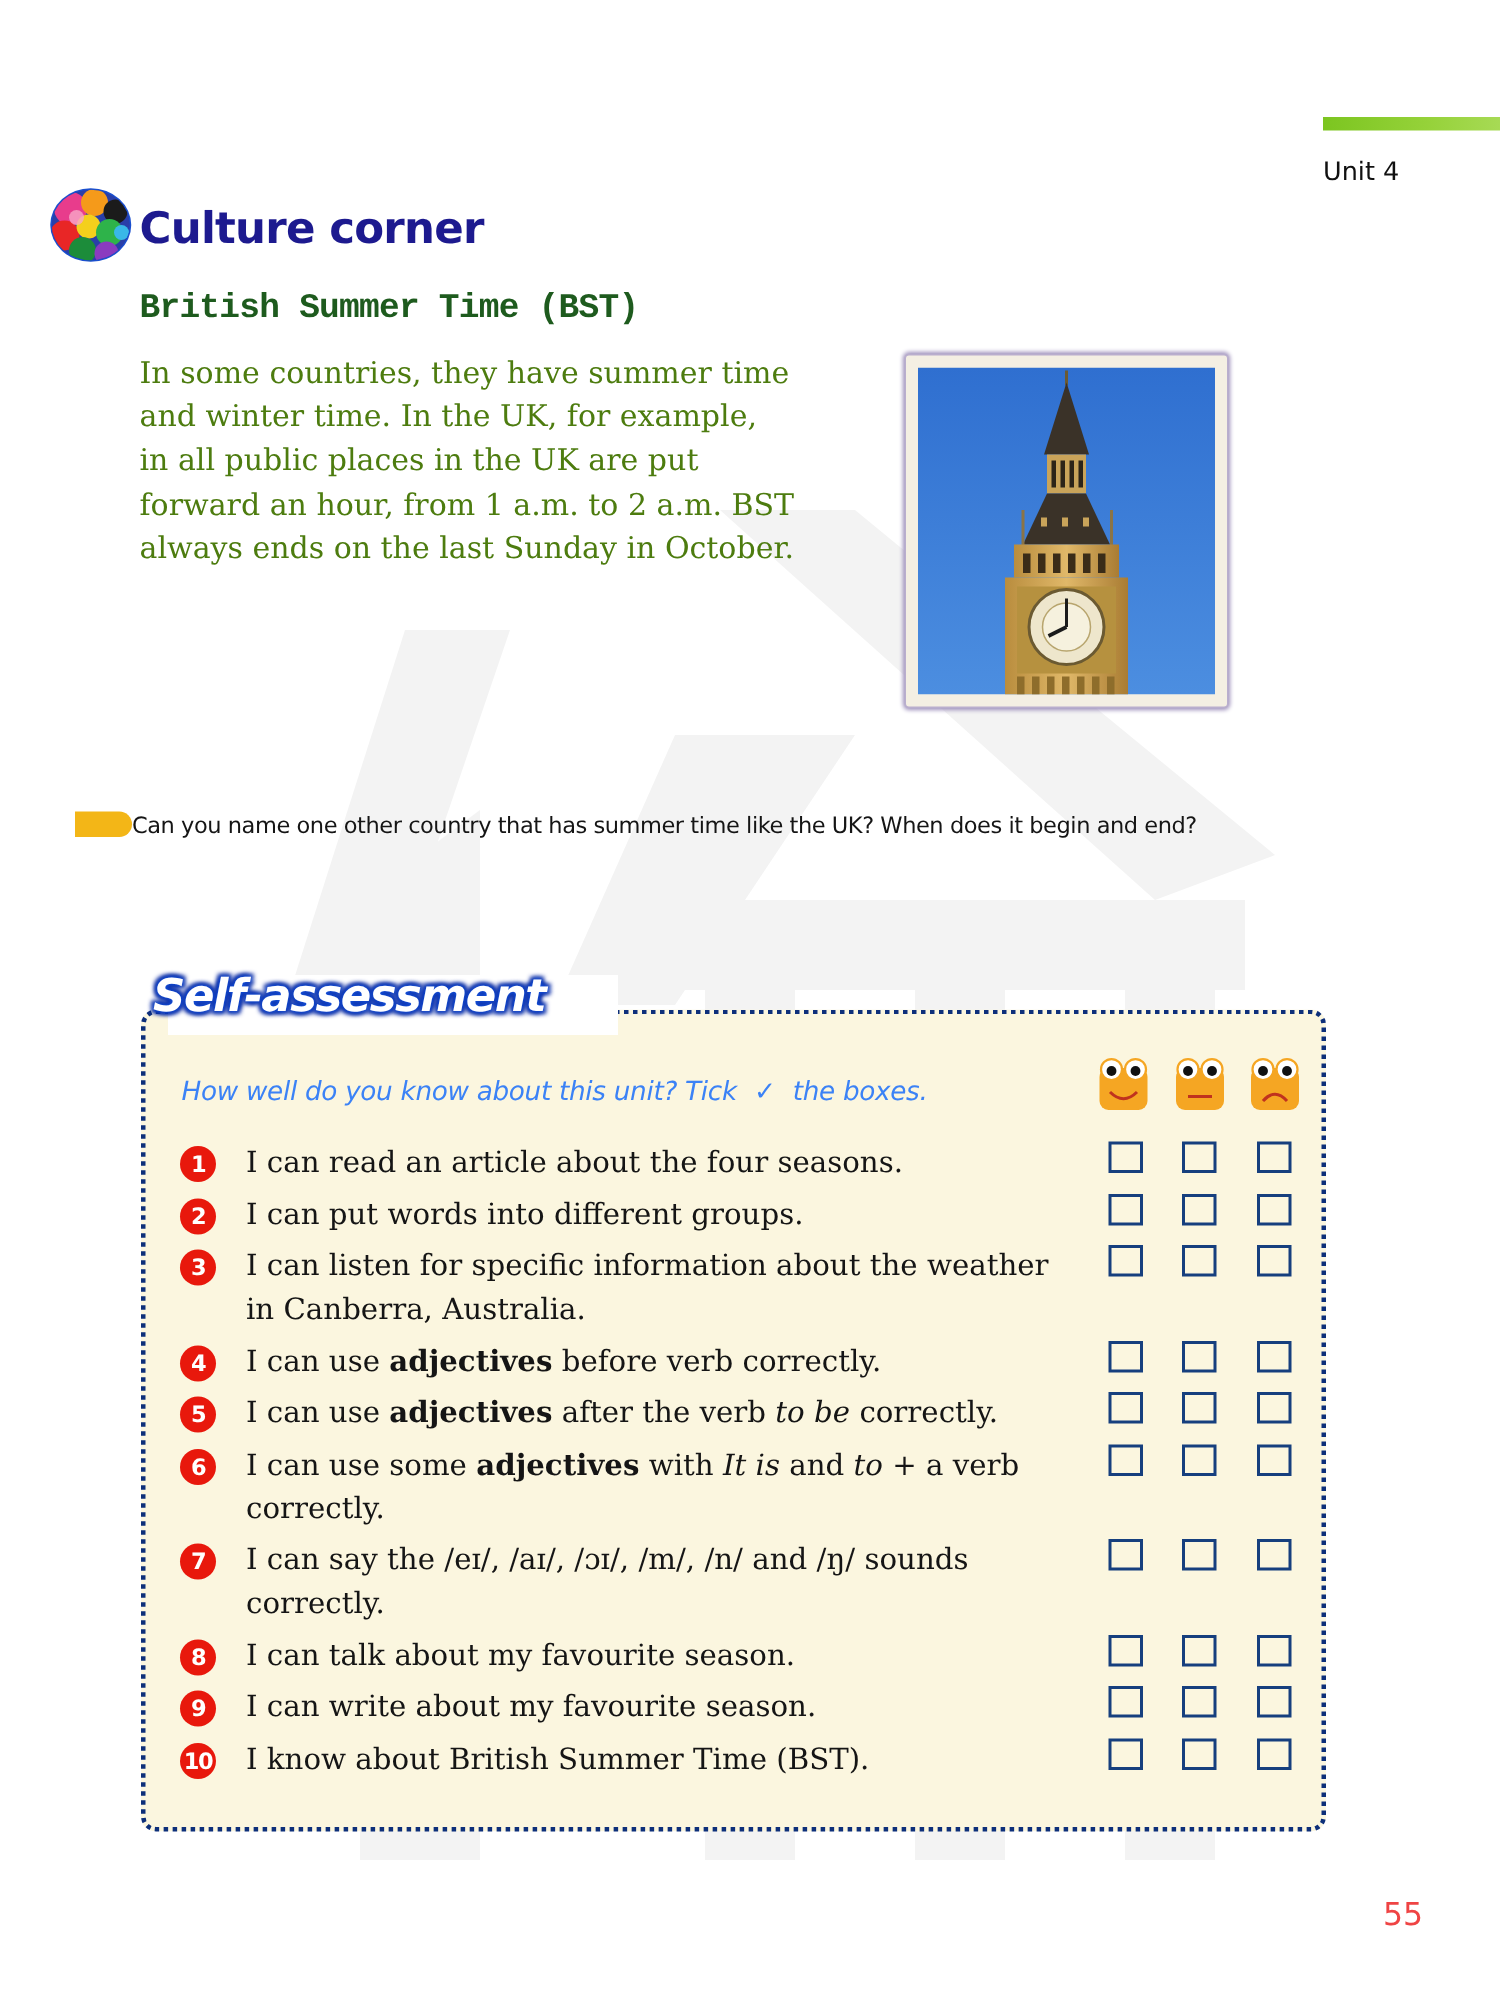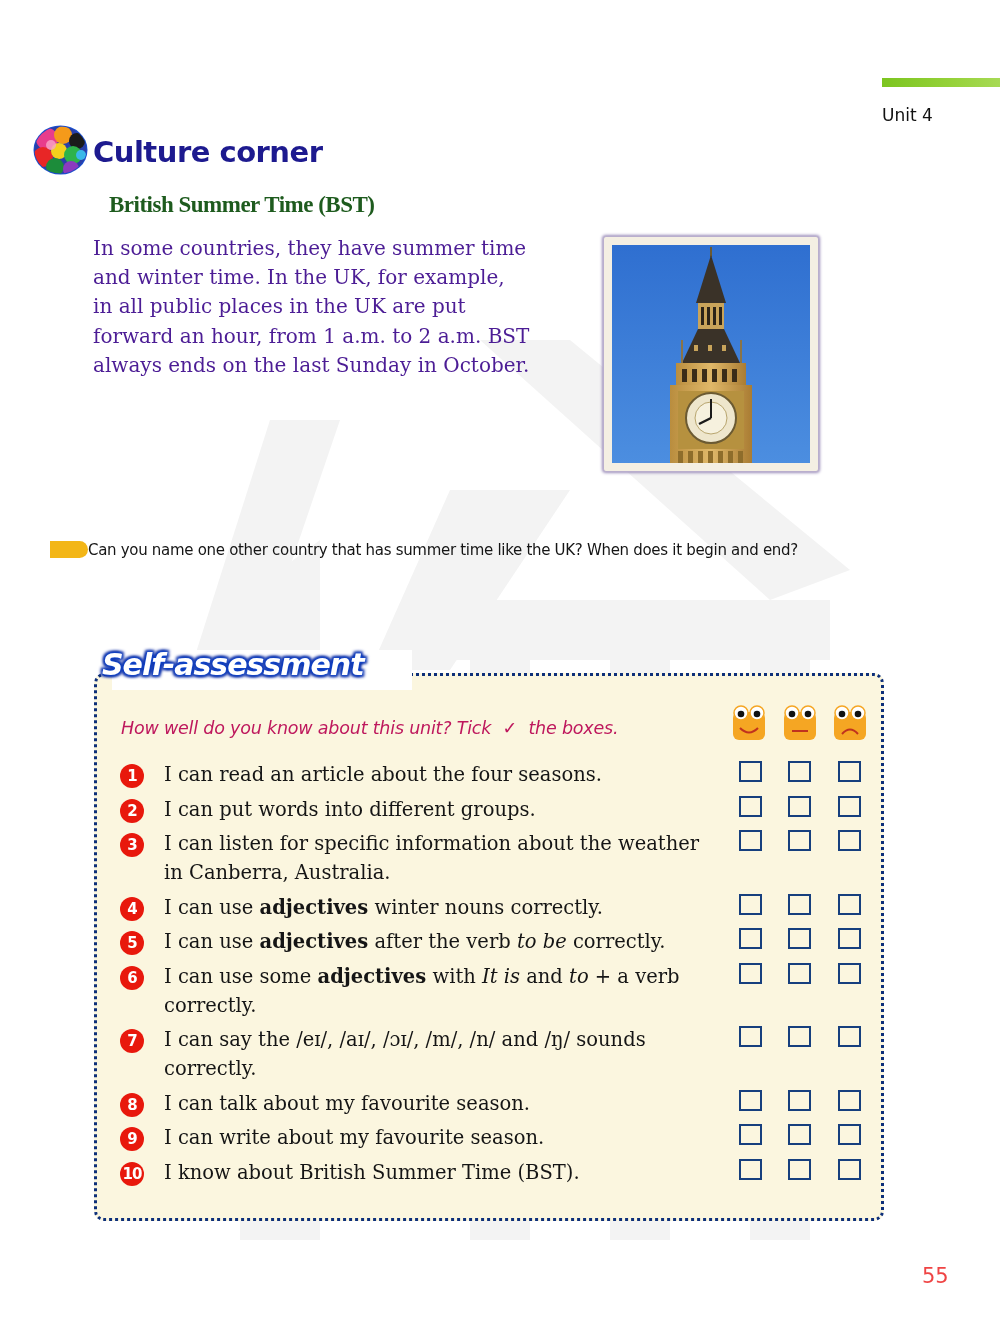--- a/index.html
+++ b/index.html
@@ -2,32 +2,32 @@
 <html><head>
 <meta charset="utf-8">
 <style>
   html, body { margin:0; padding:0; }
   body { width:1000px; height:1336px; background:#ffffff; position:relative; overflow:hidden; font-family:"DejaVu Serif", serif; }
   .watermark { position:absolute; left:150px; top:340px; width:720px; height:900px; pointer-events:none; }
   .unit-label { position:absolute; left:882px; top:57px; font-family:"DejaVu Sans", sans-serif; font-size:17px; color:#111;margin-top:48px; }
   .unit-bar { position:absolute; left:882px; top:78px; width:118px; height:9px; background:linear-gradient(90deg,#7cc520,#96d23a 60%,#a7da55); }
   .culture-icon { position:absolute; left:33px; top:125px; width:55px; height:50px; }
   .culture-title { position:absolute; left:93px; top:135px; font-family:"DejaVu Sans", sans-serif; font-weight:bold; font-size:29px; color:#1d1a8f; letter-spacing:-0.5px; }
-  .section-title { position:absolute; left:93px; top:192px; font-family:Liberation Serif, serif; font-weight:bold; font-size:23px; color:#1e5b1e; letter-spacing:-0.5px;margin-left:16px; }
-  .article { position:absolute; left:93px; top:234px; width:490px; font-size:20px; line-height:29.2px; color:#4c1d95; }
+  .section-title { position:absolute; left:93px; top:192px; font-family:Liberation Mono, monospace; font-weight:bold; font-size:23px; color:#1e5b1e; letter-spacing:-0.5px; }
+  .article { position:absolute; left:93px; top:234px; width:490px; font-size:20px; line-height:29.2px; color:#4d7c0f; }
   .article span { display:block; white-space:nowrap; }
   .photo-frame { position:absolute; left:603px; top:236px; width:214px; height:234px; background:#f4efe3; border:1px solid #b9aecd; box-shadow:0 0 3px 1px #9d8fbb; border-radius:3px; }
   .photo { position:absolute; left:8px; top:8px; width:198px; height:218px; overflow:hidden; }
   .prompt-marker { position:absolute; left:50px; top:541px; width:38px; height:17px; background:#f3b617; border-radius:0 9px 9px 0; }
   .prompt { position:absolute; left:88px; top:537px; width:800px; font-family:"DejaVu Sans", sans-serif; font-size:15px; line-height:27px; color:#151515; letter-spacing:-0.3px; }
   .sa-box { position:absolute; left:94px; top:673px; width:790px; height:548px; background:#fbf6df; border:3px dotted #0d2f7a; border-radius:10px; box-sizing:border-box; }
   .sa-title-bg { position:absolute; left:112px; top:650px; width:300px; height:40px; background:#ffffff; }
   .sa-title { position:absolute; left:102px; top:647px; font-family:"DejaVu Sans", sans-serif; font-weight:bold; font-style:italic; font-size:30px; color:#ffffff; letter-spacing:-1px;
     text-shadow: 0 0 3px #1550d8, 0 0 3px #1550d8, 2px 2px 3px #0a2aa0, -2px -2px 3px #0a2aa0, 2px -2px 3px #0a2aa0, -2px 2px 3px #0a2aa0; }
-  .sa-instruction { position:absolute; left:121px; top:718px; font-family:"DejaVu Sans", sans-serif; font-style:italic; font-size:17.5px; color:#be185d; letter-spacing:-0.2px; }
+  .sa-instruction { position:absolute; left:121px; top:718px; font-family:"DejaVu Sans", sans-serif; font-style:italic; font-size:17.5px; color:#3b82f6; letter-spacing:-0.2px; }
   .faces { position:absolute; left:731px; top:704px; width:140px; height:40px; }
   .face { position:absolute; top:0; width:36px; height:38px; }
   .items { position:absolute; left:120px; top:760px; width:760px; }
   .item { position:relative; padding-left:44px; font-size:19.5px; line-height:29px; color:#151515; margin-bottom:5.5px; }
   .num { position:absolute; left:0; top:4px; width:24px; height:24px; border-radius:50%; background:#e8180c; color:#fff; font-family:"DejaVu Sans", sans-serif; font-weight:bold; font-size:15px; line-height:24px; text-align:center; letter-spacing:-1px; }
   .item-text { display:block; width:560px; }
   .checks { position:absolute; left:619px; top:1px; width:130px; height:26px; }
   .checkbox { position:absolute; top:0; width:23px; height:21px; border:2px solid #163f7e; background:transparent; cursor:pointer; box-sizing:border-box; }
   .page-number { position:absolute; left:922px; top:1264px; font-family:"DejaVu Sans", sans-serif; font-size:21px; color:#ef4444; }
 </style>
@@ -207,21 +207,21 @@
       <span class="num">3</span>
       <span class="item-text"><span>I can listen for specific information about the weather in Canberra, Australia.</span></span>
       <div class="checks">
         <div class="checkbox" role="checkbox" style="left: 0px;"></div>
         <div class="checkbox" role="checkbox" style="left: 49px;"></div>
         <div class="checkbox" role="checkbox" style="left: 99px;"></div>
       </div>
     </div>
     <div class="item">
       <span class="num">4</span>
-      <span class="item-text"><span>I can use </span><b>adjectives</b><span> winter nouns correctly.</span></span>
+      <span class="item-text"><span>I can use </span><b>adjectives</b><span> before verb correctly.</span></span>
       <div class="checks">
         <div class="checkbox" role="checkbox" style="left: 0px;"></div>
         <div class="checkbox" role="checkbox" style="left: 49px;"></div>
         <div class="checkbox" role="checkbox" style="left: 99px;"></div>
       </div>
     </div>
     <div class="item">
       <span class="num">5</span>
       <span class="item-text"><span>I can use </span><b>adjectives</b><span> after the verb </span><i>to be</i><span> correctly.</span></span>
       <div class="checks">

